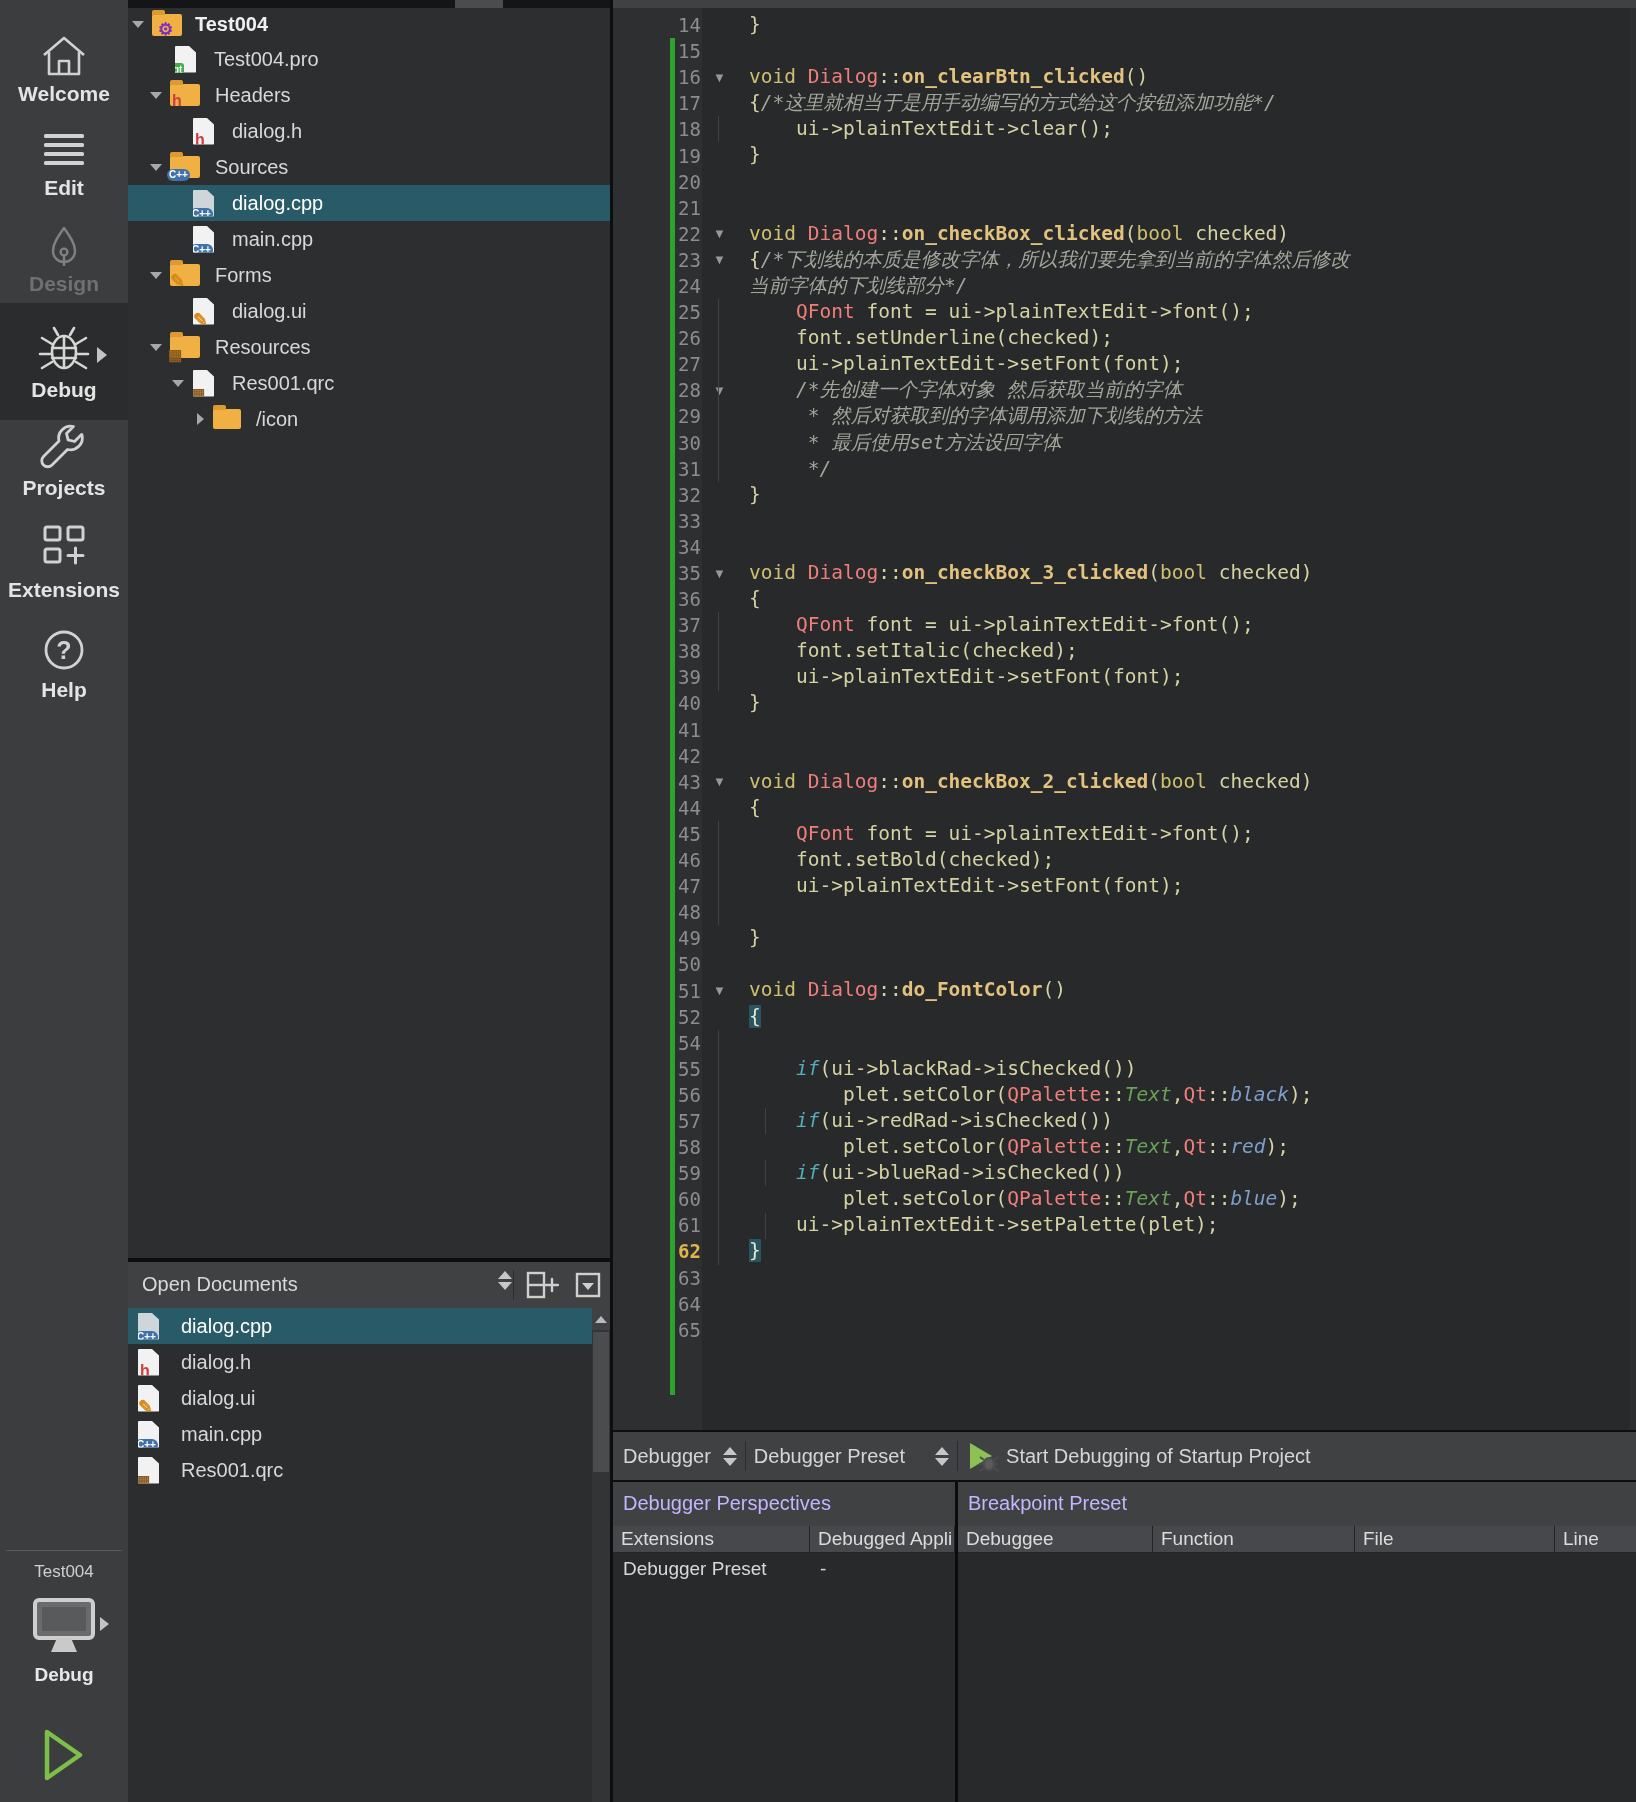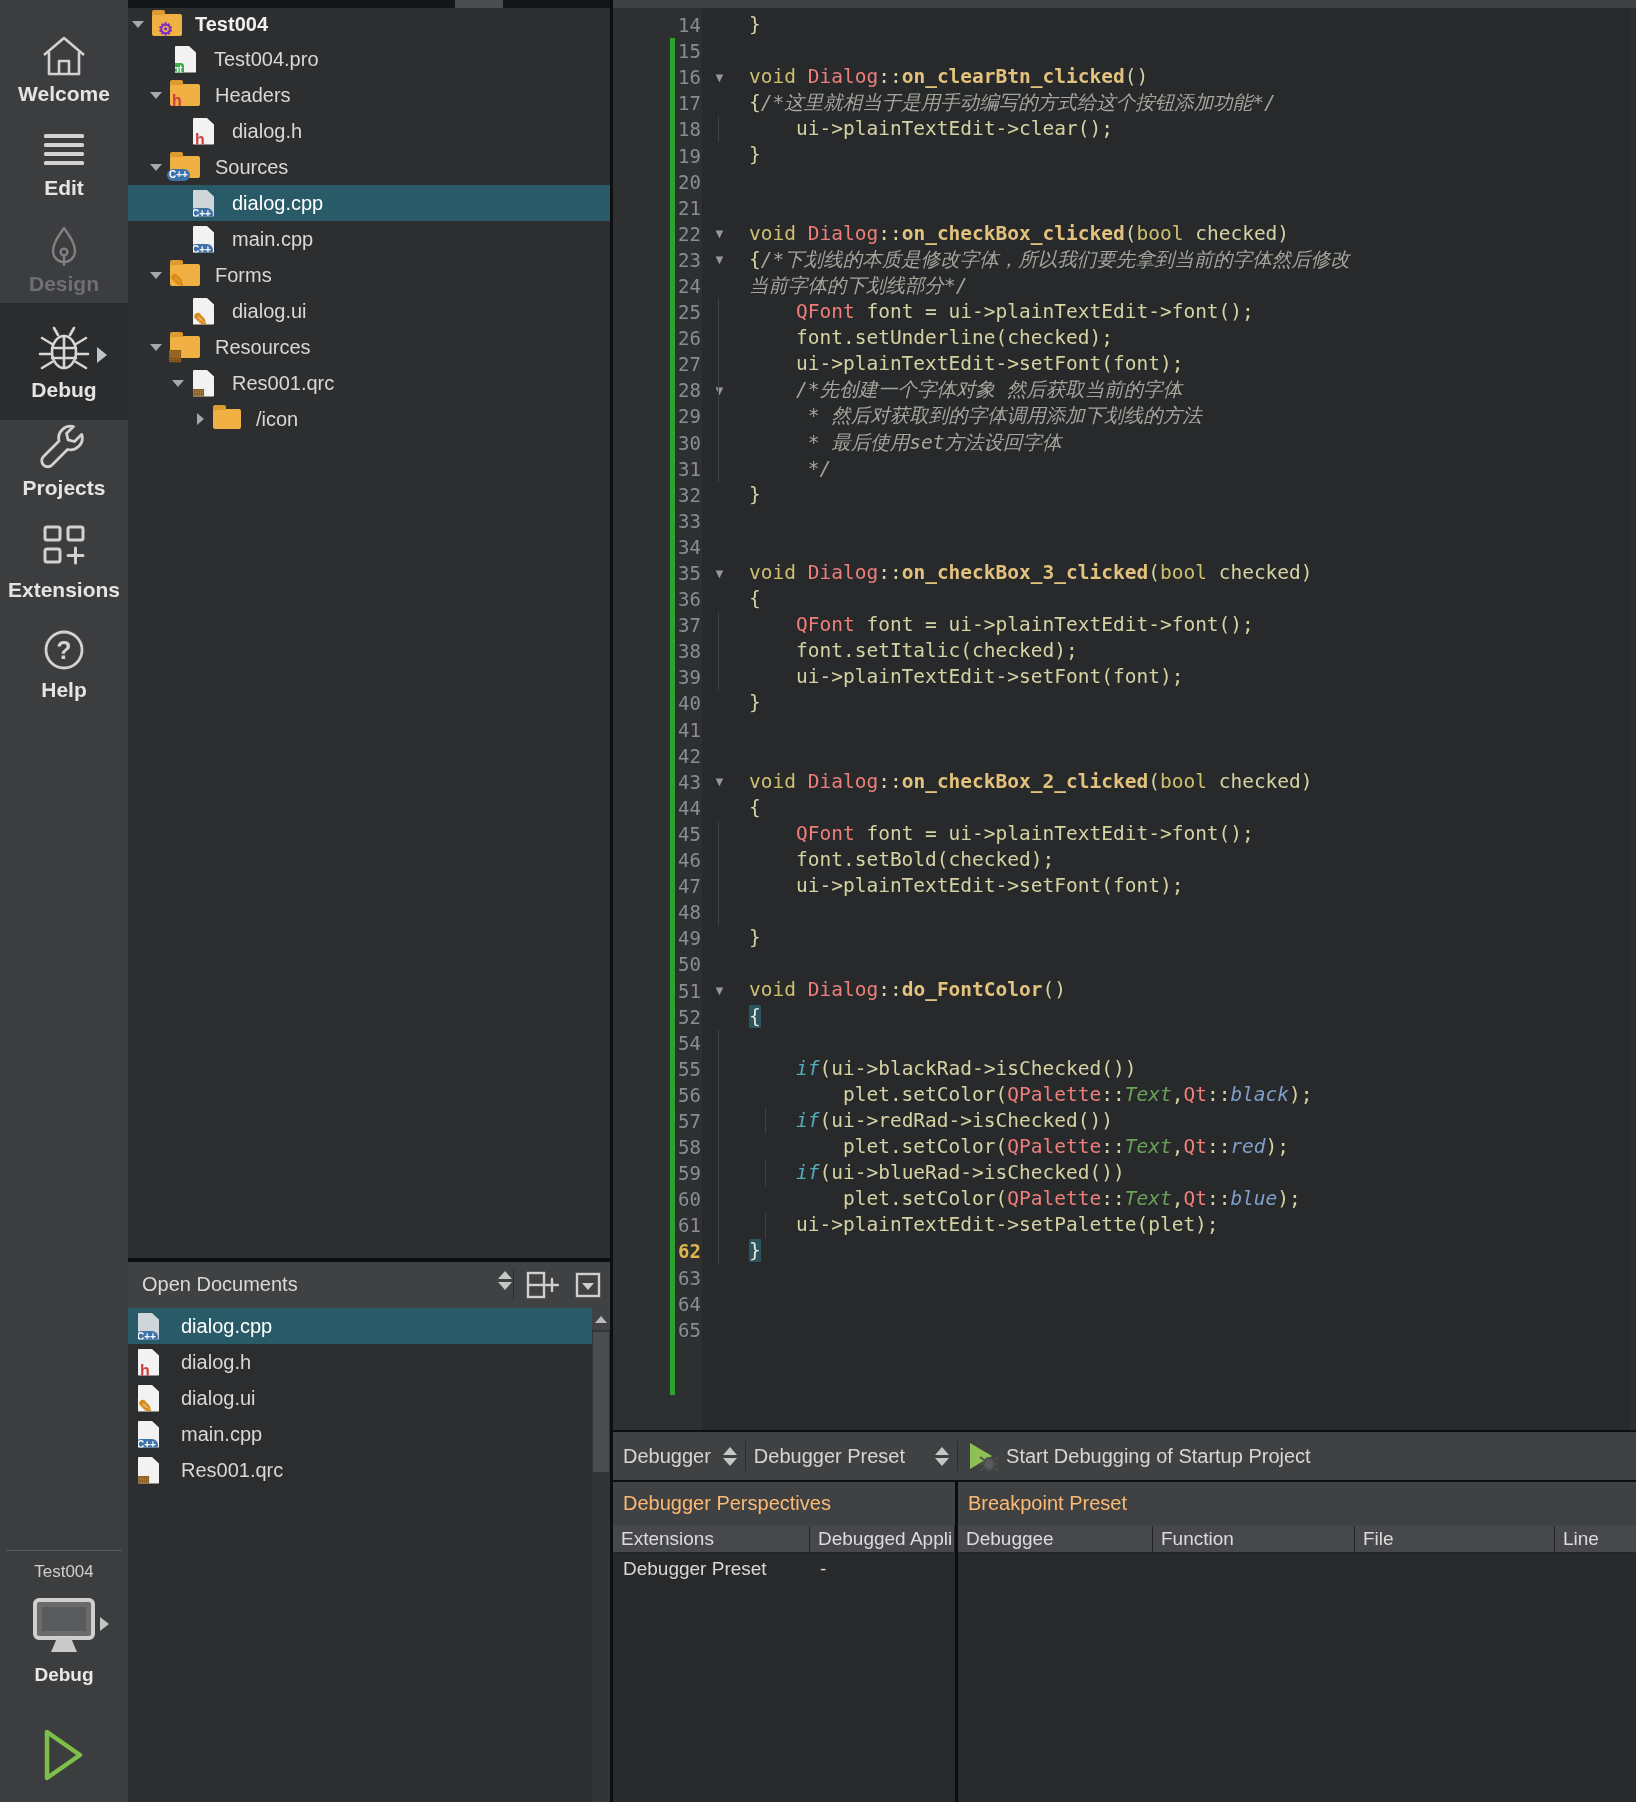--- a/index.html
+++ b/index.html
@@ -93,21 +93,21 @@
                display:flex;align-items:center;font-size:20px;color:#d6d6d6;}
   .tb-sep{width:1px;height:30px;background:#2b2c2d;margin:0 8px;}
   .updown{display:flex;flex-direction:column;gap:3px;align-items:center;margin-left:12px;}
   .updown .u{width:0;height:0;border-left:7px solid transparent;border-right:7px solid transparent;
              border-bottom:8px solid #c6c7c8;}
   .updown .d{width:0;height:0;border-left:7px solid transparent;border-right:7px solid transparent;
              border-top:8px solid #c6c7c8;}
   #dbg-black-line{position:absolute;left:0;top:48px;width:1023px;height:2px;background:#0d0e0f;}
   #dbg-sections{position:absolute;left:0;top:50px;width:1023px;height:44px;background:#3f4143;}
   #dbg-table-vsep{position:absolute;left:342px;top:50px;width:3px;height:322px;background:#0b0c0d;}
-  .sec-label{position:absolute;top:10px;font-size:20px;color:#fdba74;}
+  .sec-label{position:absolute;top:10px;font-size:20px;color:#c4b5fd;}
   #dbg-colheads{position:absolute;left:0;top:94px;width:1023px;height:28px;}
   .colhead{position:absolute;top:0;height:27px;background:#46484b;border-right:1px solid #222426;
            border-bottom:1px solid #222426;font-size:19px;color:#dcdcdc;padding-left:8px;
            display:flex;align-items:center;box-sizing:border-box;}
   #dbg-datarow{position:absolute;left:0;top:122px;width:1023px;height:28px;font-size:19px;color:#d9d9d9;}
 
   svg{display:block;}
 </style>
 </head>
 <body>

